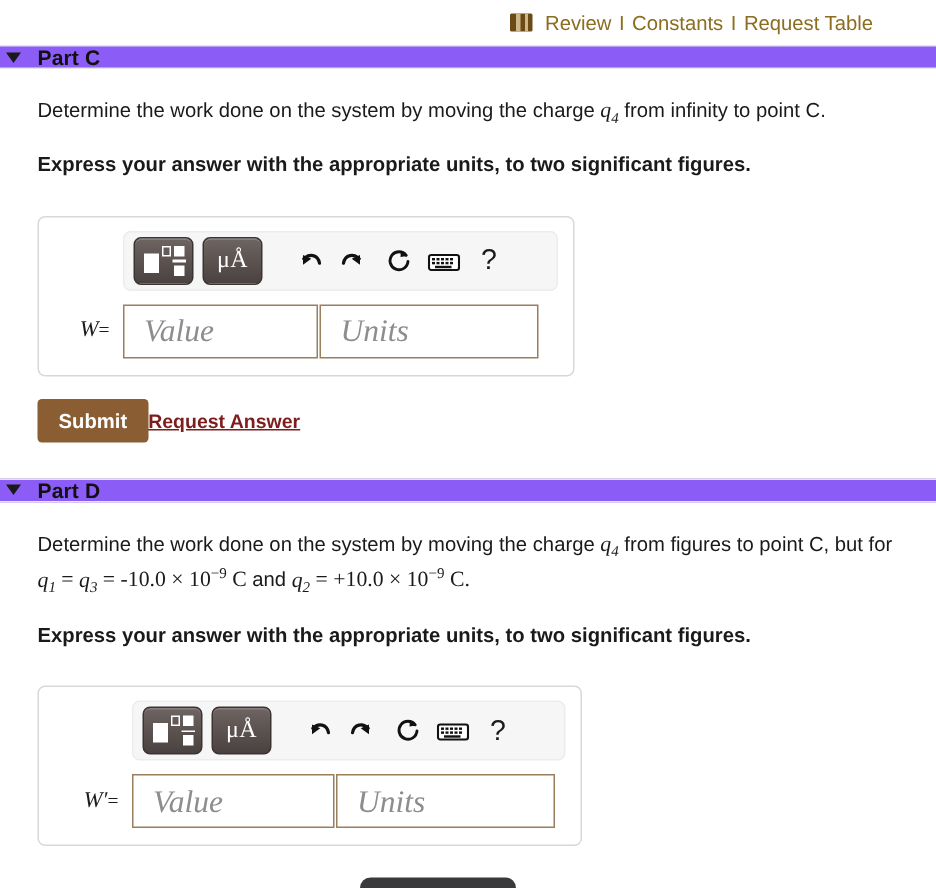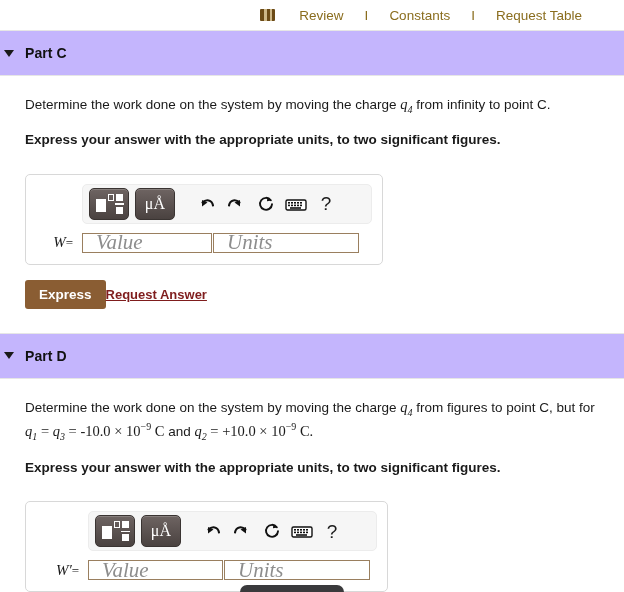--- a/index.html
+++ b/index.html
@@ -22,21 +22,21 @@
     height: 30px;
     display: flex;
     align-items: center;
     justify-content: flex-end;
     padding-right: 42px;
     box-sizing: border-box;
   }
   .res-links {
     display: flex;
     align-items: center;
-    gap: 16px;
+    gap: 0px;
     font-size: 13.5px;
   }
   .book-icon {
     width: 15px;
     height: 12px;
     margin-right: 8px;
     position: relative;
     display: inline-block;
     background: #6b4a16;
     border-radius: 1px;
@@ -61,24 +61,24 @@
     cursor: pointer;
     white-space: nowrap;
   }
   .res-sep {
     color: #8a6d1e;
     padding: 0 5px;
   }
 
   
   .part-header {
-    background: #c4b5fd;
+    background: #8b5cf6;
     border-top: 1px solid #e6e6e6;
     border-bottom: 1px solid #e6e6e6;
-    height: 46px;
+    height: 16px;
     display: flex;
     align-items: center;
     box-sizing: border-box;
   }
   .caret {
     width: 0; height: 0;
     border-left: 5.5px solid transparent;
     border-right: 5.5px solid transparent;
     border-top: 7px solid #1a1a1a;
     margin-left: 4px;
@@ -220,21 +220,21 @@
     font-family: "Liberation Serif", serif;
     font-size: 15px;
     white-space: nowrap;
     flex: none;
   }
   .answer-box.wide .var-label { width: 52px; }
   .var-label .vl-it { font-style: italic; }
   .var-label .vl-eq { font-style: normal; font-size: 13px; }
 
   .ans-input {
-    height: 20px;
+    height: 36px;
     border: 1px solid #9a7f5f;
     background: #fff;
     box-sizing: border-box;
     display: flex;
     align-items: center;
     padding-left: 13px;
     cursor: text;
   }
   .ans-input .ph {
     font-family: "Liberation Serif", serif;
@@ -375,21 +375,21 @@
         <span class="ph">Value</span>
       </div>
       <div class="ans-input in-units">
         <span class="ph">Units</span>
       </div>
     </div>
 
   </div>
 
   <div class="submit-row">
-    <button class="submit-btn">Express</button>
+    <button class="submit-btn">Submit</button>
     <span class="req-link">Request Answer</span>
   </div>
 
 </div>
 
 <div class="spacer-d"></div>
 
 <div class="part-header">
   <span class="caret"></span>
   <span class="part-title">Part D</span>

